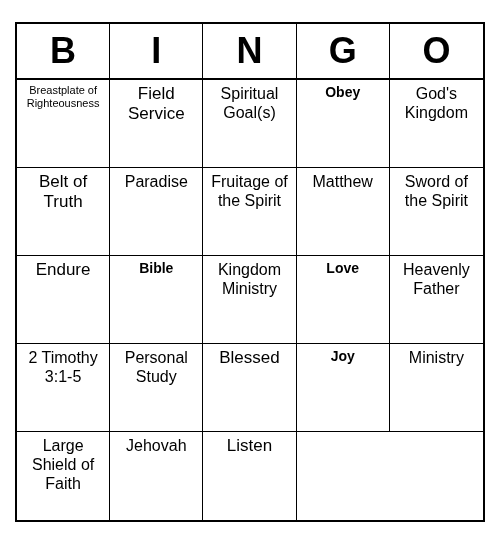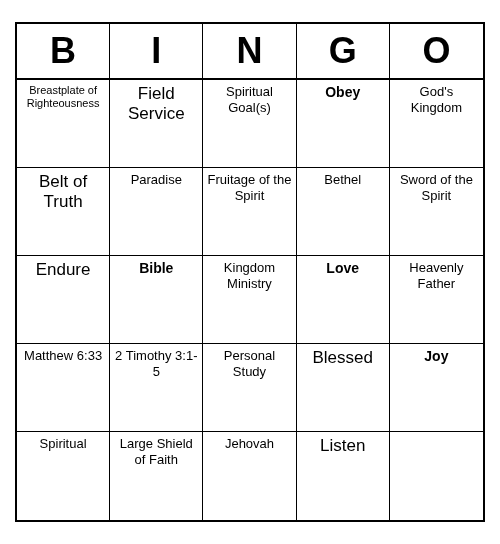--- a/index.html
+++ b/index.html
@@ -46,21 +46,21 @@
       text-align: center;
       padding: 4px;
     }
     .bingo-cell:nth-child(5n) {
       border-right: none;
     }
     .bingo-cell:nth-child(n+21) {
       border-bottom: none;
     }
     .cell-text {
-      font-size: 13px;
+      font-size: 16px;
       line-height: 1.2;
     }
     .cell-text.large {
       font-size: 14px;
       font-weight: bold;
     }
     .cell-text.medium {
       font-size: 17px;
       font-weight: normal;
     }
@@ -98,57 +98,54 @@
       <div class="bingo-cell">
         <span class="cell-text medium">Belt of Truth</span>
       </div>
       <div class="bingo-cell">
         <span class="cell-text">Paradise</span>
       </div>
       <div class="bingo-cell">
         <span class="cell-text">Fruitage of the Spirit</span>
       </div>
       <div class="bingo-cell">
-        <span class="cell-text">Bethel</span>
+        <span class="cell-text">Matthew</span>
       </div>
       <div class="bingo-cell">
         <span class="cell-text">Sword of the Spirit</span>
       </div>
       <div class="bingo-cell">
         <span class="cell-text medium">Endure</span>
       </div>
       <div class="bingo-cell">
         <span class="cell-text large">Bible</span>
       </div>
       <div class="bingo-cell">
         <span class="cell-text">Kingdom Ministry</span>
       </div>
       <div class="bingo-cell">
         <span class="cell-text large">Love</span>
       </div>
       <div class="bingo-cell">
         <span class="cell-text">Heavenly Father</span>
       </div>
       <div class="bingo-cell">
-        <span class="cell-text">Matthew 6:33</span>
-      </div>
-      <div class="bingo-cell">
         <span class="cell-text">2 Timothy 3:1-5</span>
       </div>
       <div class="bingo-cell">
         <span class="cell-text">Personal Study</span>
       </div>
       <div class="bingo-cell">
         <span class="cell-text medium">Blessed</span>
       </div>
       <div class="bingo-cell">
         <span class="cell-text large">Joy</span>
       </div>
       <div class="bingo-cell">
-        <span class="cell-text">Spiritual</span>
+        <span class="cell-text">Ministry</span>
       </div>
       <div class="bingo-cell">
         <span class="cell-text">Large Shield of Faith</span>
       </div>
       <div class="bingo-cell">
         <span class="cell-text">Jehovah</span>
       </div>
       <div class="bingo-cell">
         <span class="cell-text medium">Listen</span>
       </div>

